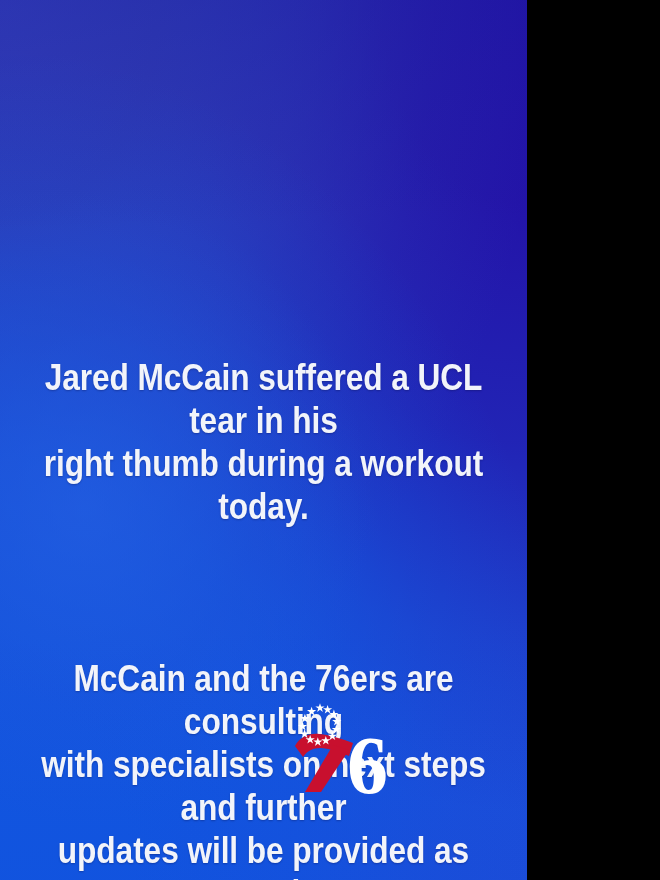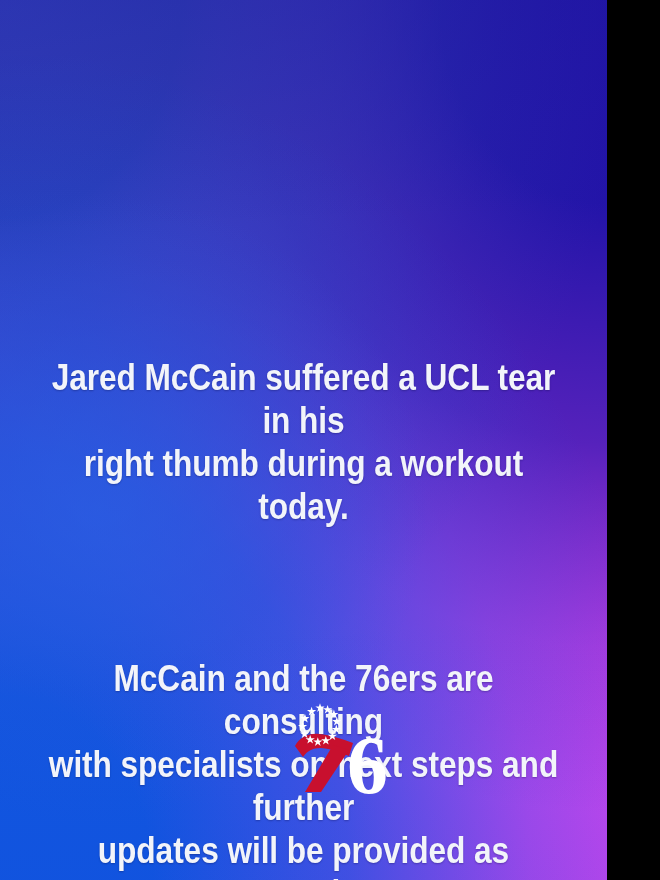--- a/index.html
+++ b/index.html
@@ -4,27 +4,26 @@
 <title>76ers Injury Update Graphic</title>
 <style>
   html, body {
     margin: 0;
     padding: 0;
     background: #000;
   }
 
   #canvas {
     position: relative;
-    width: 572px;
+    width: 527px;
     height: 880px;
     overflow: hidden;
     font-family: "Liberation Sans", "DejaVu Sans", sans-serif;
     
-    background-color: #d946ef;
-    padding-left: 35px;
+    background-color: #1d4ed8;
   }
 
   
   .bg-layer {
     position: absolute;
     inset: 0;
     pointer-events: none;
   }
 
   

